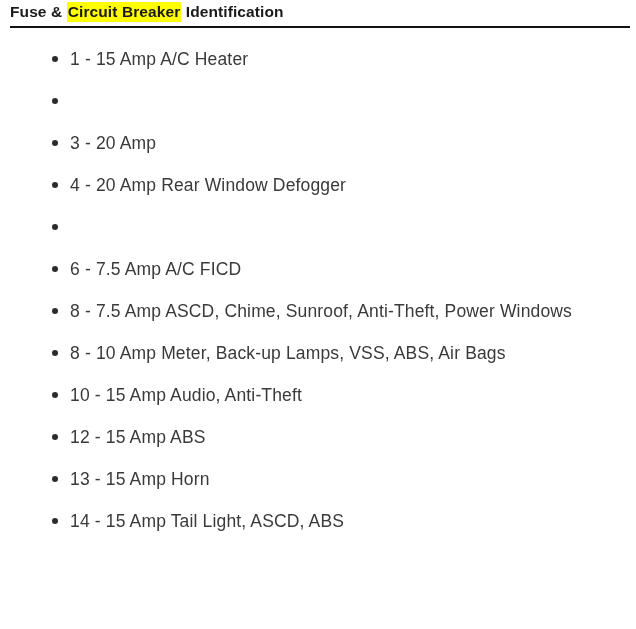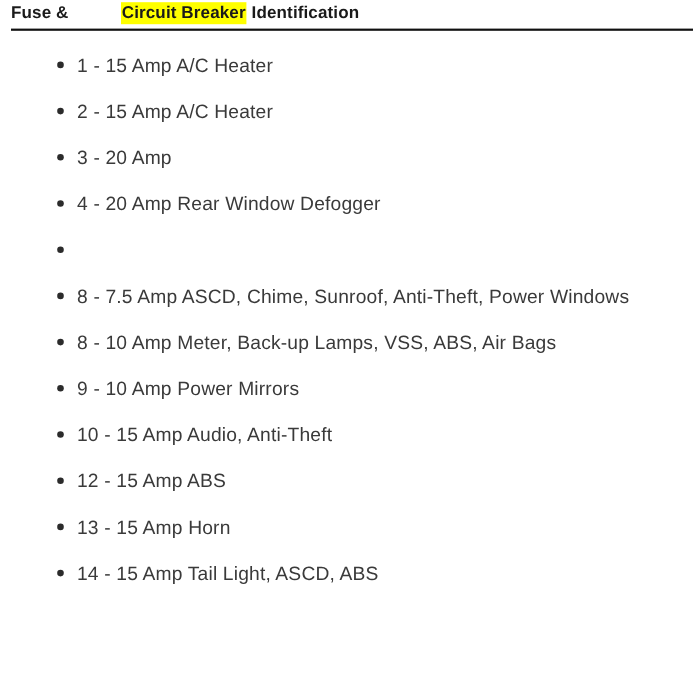--- a/index.html
+++ b/index.html
@@ -32,21 +32,20 @@
     font-weight: bold;
     line-height: 20px;
     color: #1a1a1a;
     letter-spacing: 0.1px;
     white-space: nowrap;
   }
   .doc-heading .hl {
     background: #ffff00;
     color: #1a1a1a;
     padding: 1px 1px 2px 1px;
-    margin-left: 43px;
   }
 
   .heading-rule {
     margin: 4px 6px 0 10px;
     height: 0;
     border: none;
     border-top: 2px solid #111111;
   }
 
   
@@ -86,26 +85,26 @@
 <body>
 
 <div class="page">
 
   <h1 class="doc-heading"><span>Fuse &amp; </span><span class="hl">Circuit Breaker</span><span> Identification</span></h1>
 
   <hr class="heading-rule">
 
   <ul class="fuse-list">
   <li class="fuse-item"><span class="bullet"></span><span class="label">1 - 15 Amp A/C Heater</span></li>
-      <li class="fuse-item"><span class="bullet"></span><span class="label">2 - 15 Amp A/C Heater</span></li>
+      <li class="fuse-item"><span class="bullet"></span></li>
       <li class="fuse-item"><span class="bullet"></span><span class="label">3 - 20 Amp</span></li>
       <li class="fuse-item"><span class="bullet"></span><span class="label">4 - 20 Amp Rear Window Defogger</span></li>
       <li class="fuse-item"><span class="bullet"></span></li>
+      <li class="fuse-item"><span class="bullet"></span><span class="label">6 - 7.5 Amp A/C FICD</span></li>
       <li class="fuse-item"><span class="bullet"></span><span class="label">8 - 7.5 Amp ASCD, Chime, Sunroof, Anti-Theft, Power Windows</span></li>
       <li class="fuse-item"><span class="bullet"></span><span class="label">8 - 10 Amp Meter, Back-up Lamps, VSS, ABS, Air Bags</span></li>
-      <li class="fuse-item"><span class="bullet"></span><span class="label">9 - 10 Amp Power Mirrors</span></li>
       <li class="fuse-item"><span class="bullet"></span><span class="label">10 - 15 Amp Audio, Anti-Theft</span></li>
       <li class="fuse-item"><span class="bullet"></span><span class="label">12 - 15 Amp ABS</span></li>
       <li class="fuse-item"><span class="bullet"></span><span class="label">13 - 15 Amp Horn</span></li>
       <li class="fuse-item"><span class="bullet"></span><span class="label">14 - 15 Amp Tail Light, ASCD, ABS</span></li>
     </ul>
 
 </div>
 
 </body></html>

